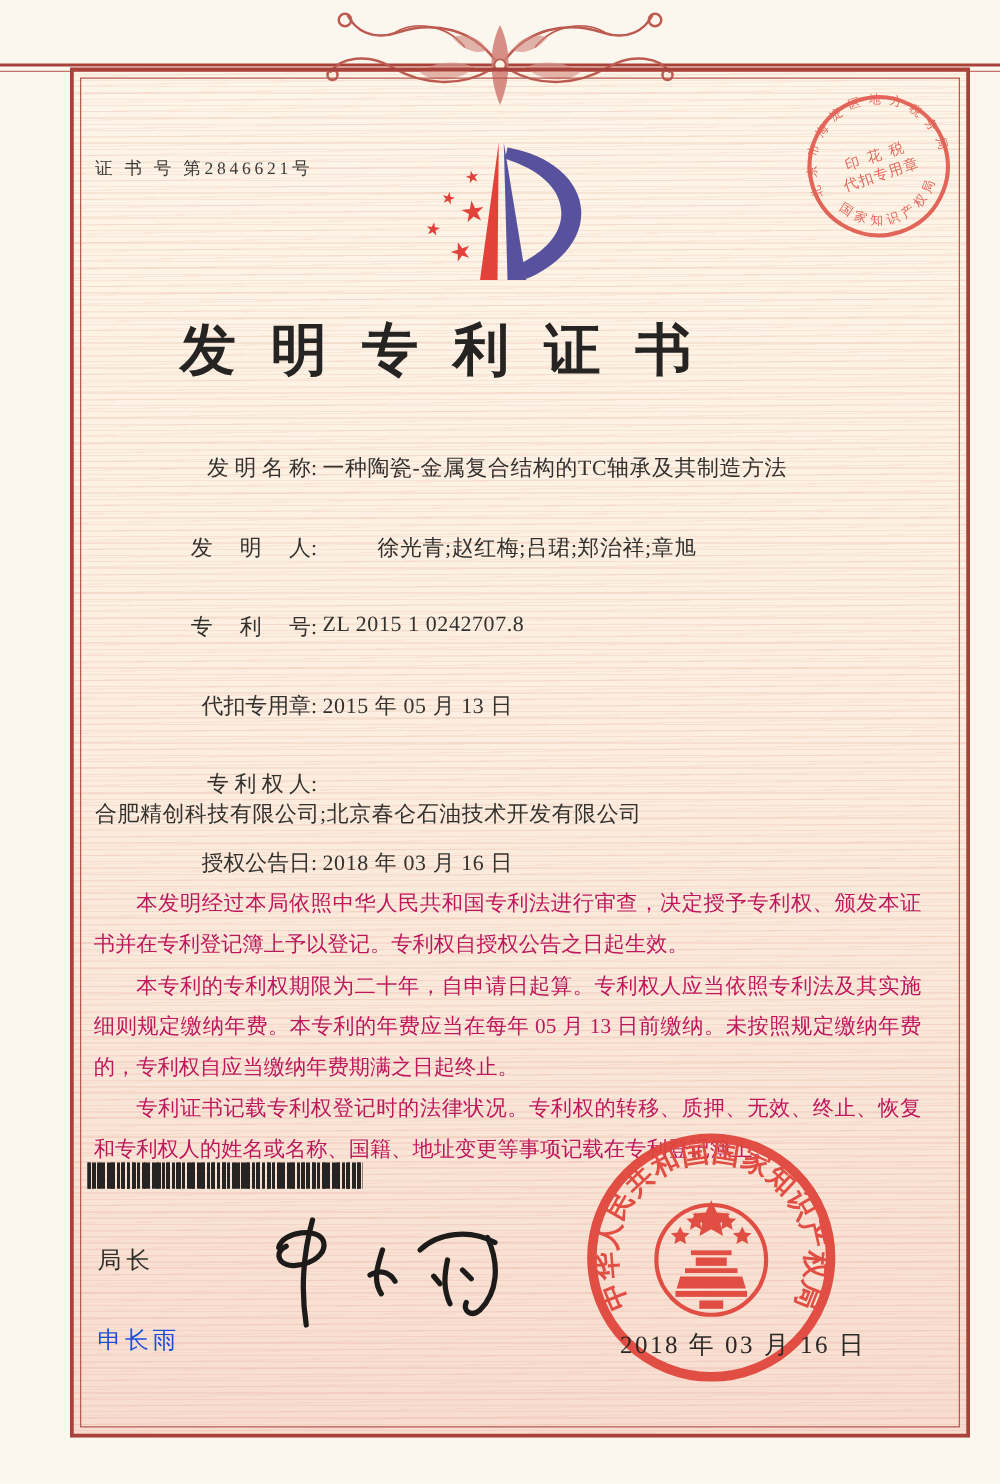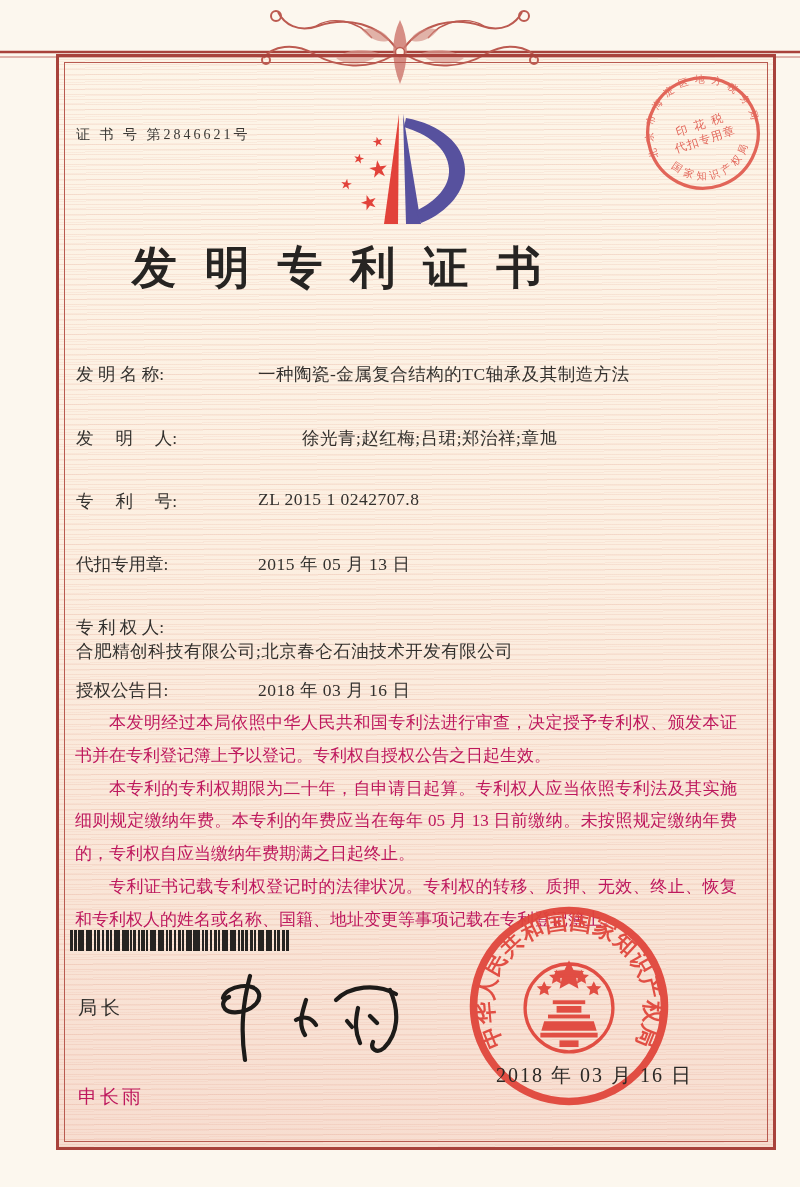--- a/index.html
+++ b/index.html
@@ -33,31 +33,31 @@
     position:absolute;left:76px;top:126px;
     font-size:14px;letter-spacing:3px;color:#3a3835;
   }
 
   
   .logo{position:absolute;left:322px;top:92px;width:176px;height:150px;}
   .logo svg{position:absolute;left:0;top:0;}
   .logo .star{position:absolute;color:#e2423a;line-height:1;}
 
   .title{
-    position:absolute;left:0;top:238px;width:673px;margin:0;
+    position:absolute;left:0;top:238px;width:673px;margin:12px;
     text-align:center;font-size:45px;font-weight:700;
     letter-spacing:0.62em;padding-left:0.62em;box-sizing:border-box;
     color:#262422;
   }
 
   .field{
     position:absolute;left:76px;width:664px;display:flex;
     font-size:17.5px;color:#33312e;
   }
-  .field .label{width:182px;flex:0 0 auto;white-space:pre;}
+  .field .label{width:182px;flex:0 0 auto;white-space:pre;text-align:right;}
   .field .value{flex:1;letter-spacing:0.5px;}
 
   .paragraphs{
     position:absolute;left:75px;top:707px;width:662px;
     font-size:17px;line-height:1.93;text-align:justify;color:#be185d;
   }
   .paragraphs p{margin:0;text-indent:2em;}
 
   .barcode{
     position:absolute;left:70px;top:930px;width:220px;height:21px;
@@ -66,23 +66,23 @@
       repeating-linear-gradient(90deg,#262422 0 3px,transparent 3px 9px),
       repeating-linear-gradient(90deg,transparent 0 6px,#262422 6px 7px,transparent 7px 13px);
   }
 
   .signer-title{
     position:absolute;left:78px;top:995px;
     font-family:"Liberation Sans","DejaVu Sans",sans-serif;
     font-size:19px;letter-spacing:4px;color:#2f2d2a;
   }
   .signer-name{
-    position:absolute;left:78px;top:1084px;
+    position:absolute;left:78px;top:1059px;
     font-family:"Liberation Sans","DejaVu Sans",sans-serif;
-    font-size:19px;letter-spacing:3px;color:#be185d;
+    font-size:19px;letter-spacing:3px;color:#1d4ed8;
   }
   .signature{position:absolute;left:198px;top:968px;width:220px;height:100px;}
 
   .seal{position:absolute;left:464px;top:900px;width:210px;height:212px;opacity:0.94;}
   .seal-date{
     position:absolute;left:496px;top:1062px;
     font-size:20px;letter-spacing:2px;color:#2b2926;white-space:nowrap;
   }
 
   .tax-stamp{

